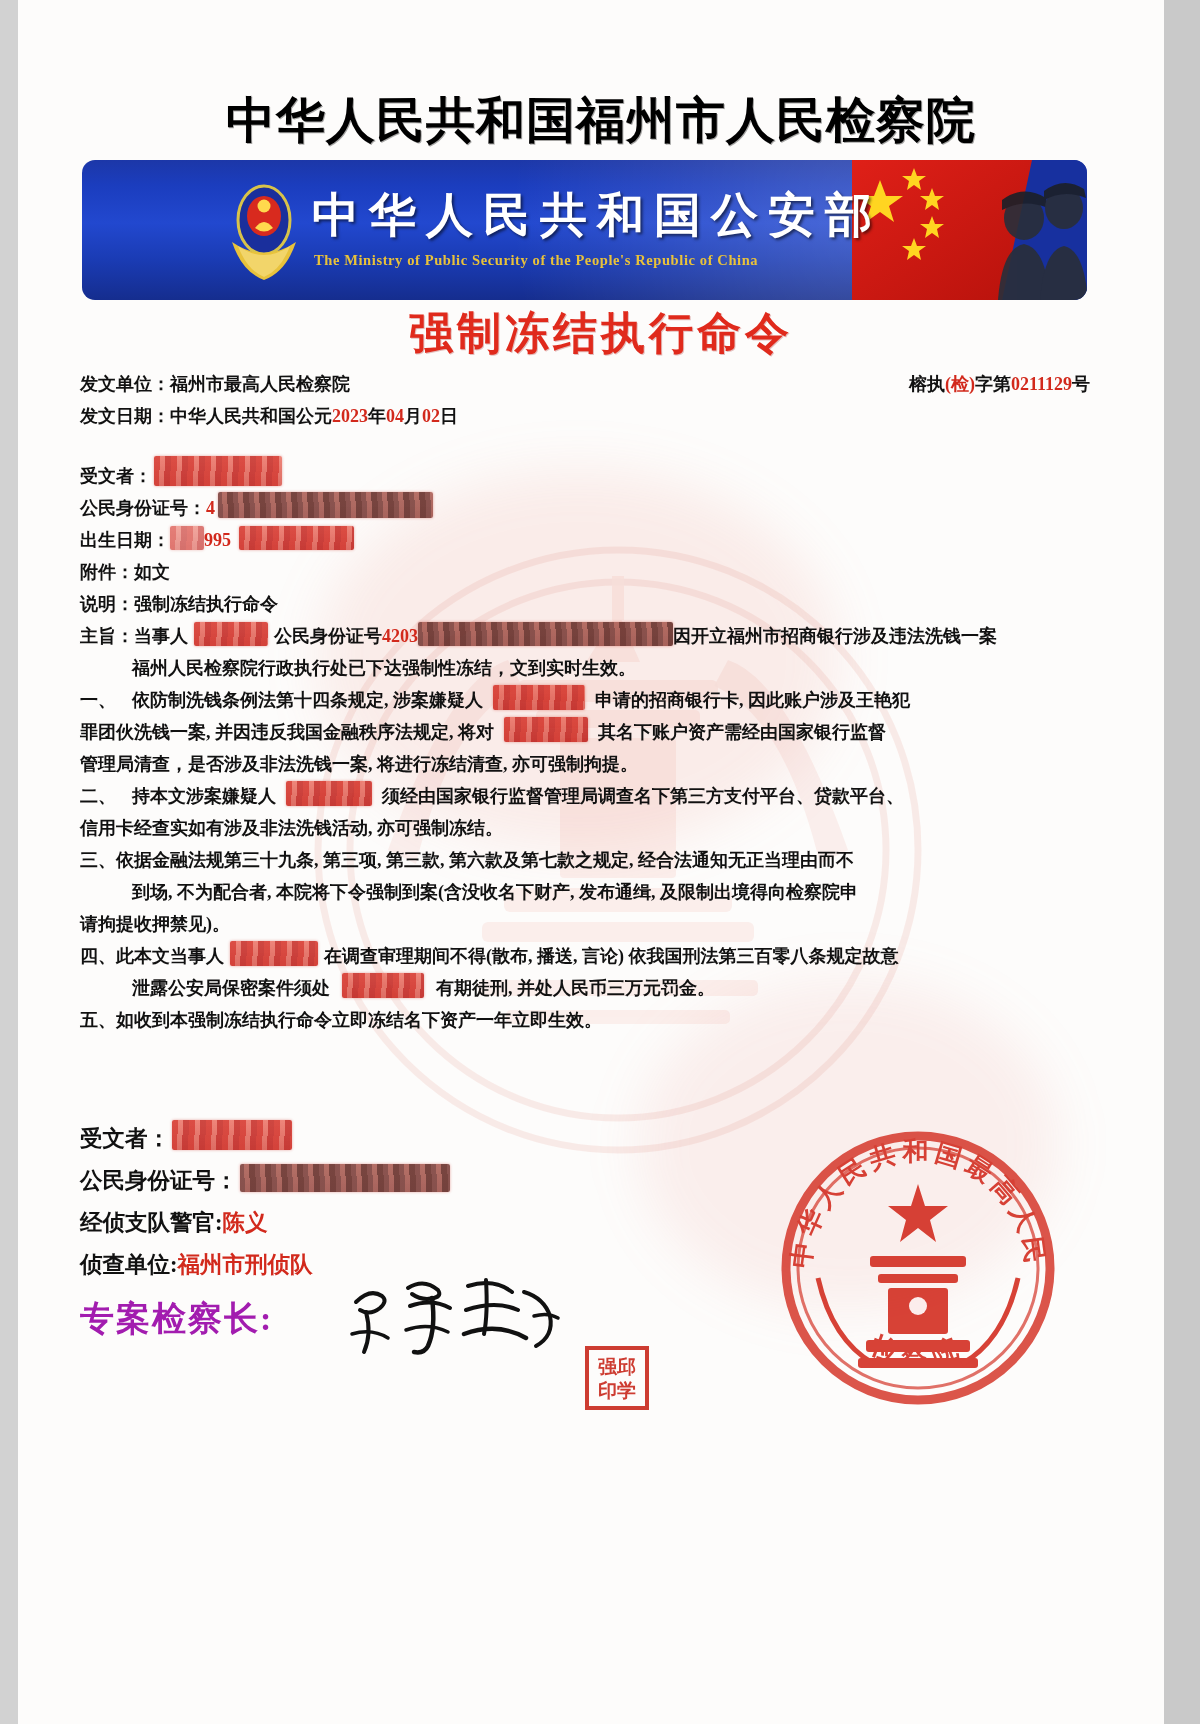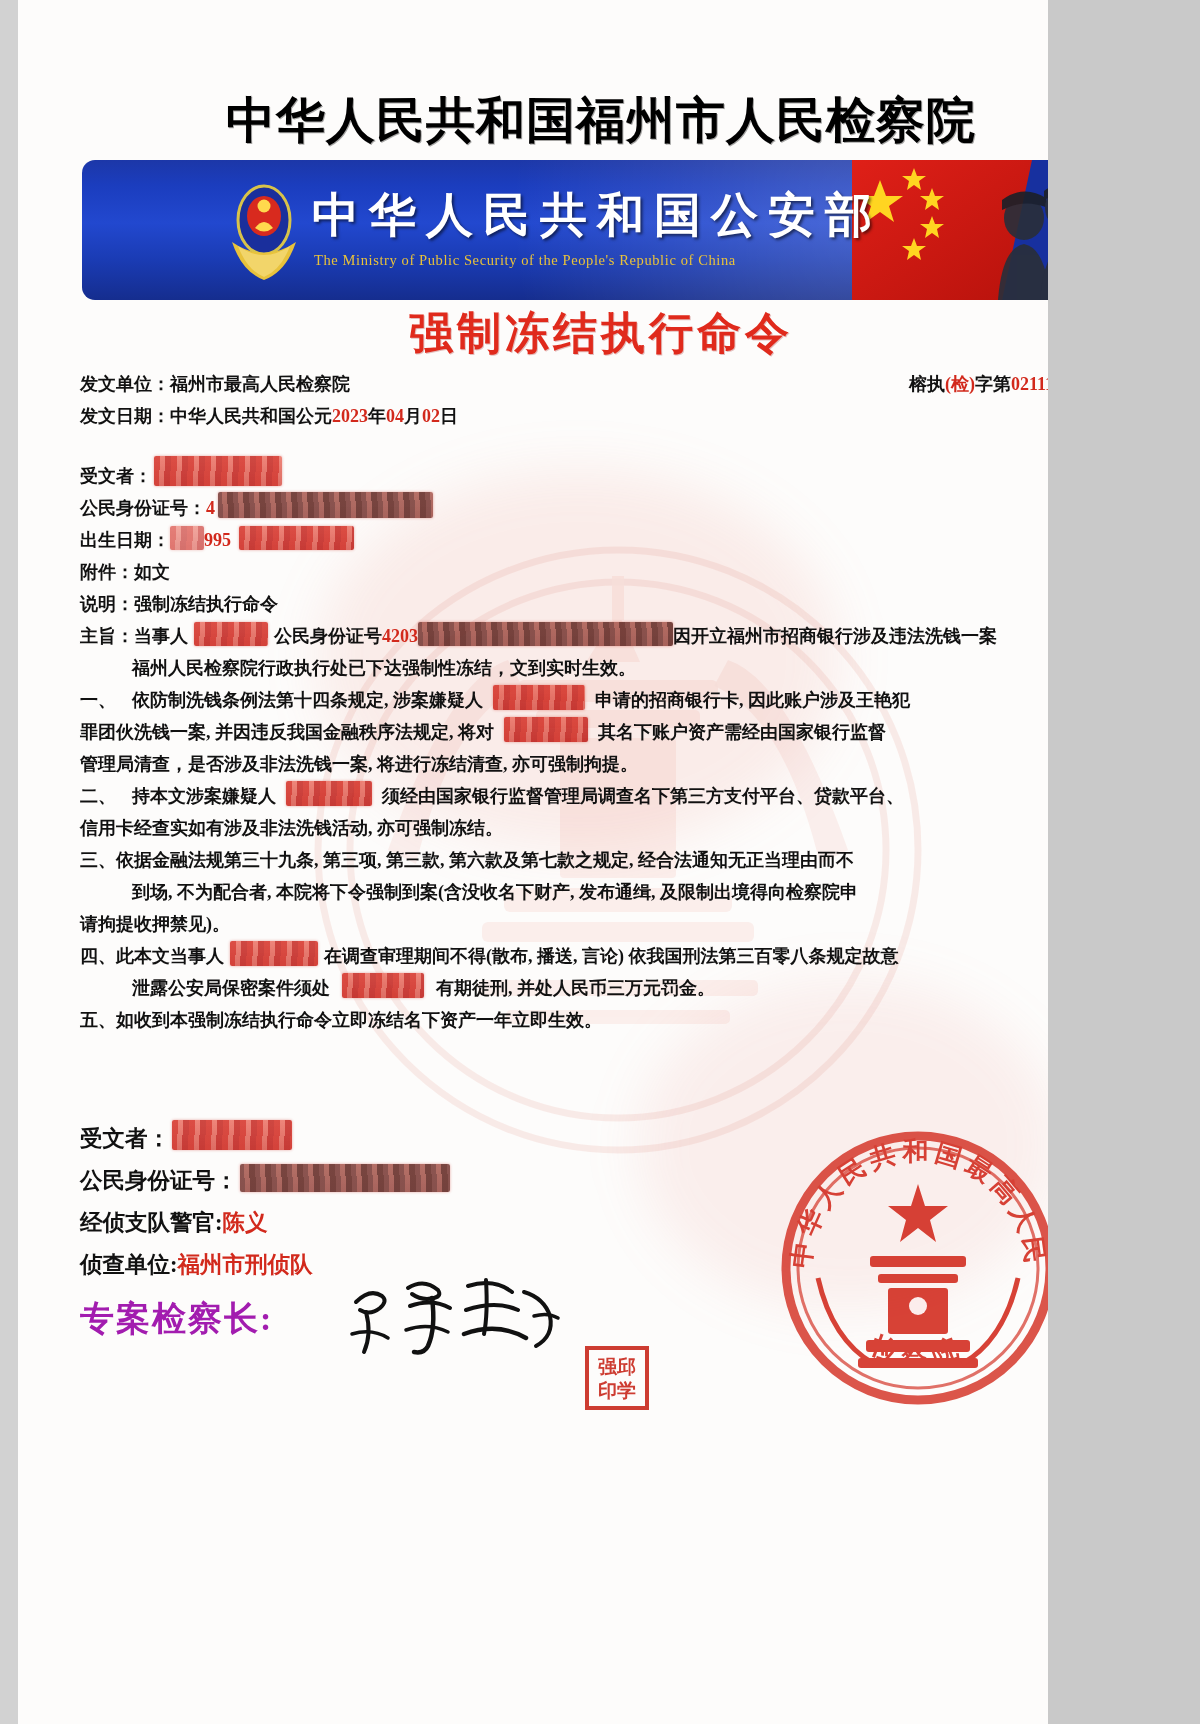--- a/index.html
+++ b/index.html
@@ -4,21 +4,21 @@
 <title>强制冻结执行命令</title>
 <style>
   html,body{margin:0;padding:0;}
   body{
     width:1200px;height:1724px;
     background:#c9c9c9;
     font-family:"Liberation Serif","DejaVu Serif",serif;
     overflow:hidden;
   }
   #page{
-    position:absolute;left:0;top:0;width:1048px;height:1724px;
+    position:absolute;left:0;top:0;width:1164px;height:1724px;
     background:#ffffff;
     overflow:hidden;
   }
   
   .gutter{position:absolute;top:0;height:1724px;background:#d2d2d2;}
   .gutter.l{left:0;width:18px;}
   .gutter.r{right:0;width:16px;}
   .sheet{
     position:absolute;left:18px;top:0;width:1166px;height:1724px;
     background:#fdfcfb;
@@ -48,21 +48,21 @@
     border-radius:13px;
   }
   .banner .cn{
     position:absolute;left:230px;top:24px;
     font-size:47px;font-weight:bold;color:#fff;letter-spacing:10px;
     text-shadow:2px 2px 3px rgba(0,0,0,.55);
     font-family:"Liberation Serif","DejaVu Serif",serif;
   }
   .banner .en{
     position:absolute;left:232px;top:92px;
-    font-size:14.5px;font-weight:normal;color:#e9c23a;letter-spacing:.6px;
+    font-size:14.5px;font-weight:bold;color:#e9c23a;letter-spacing:.6px;
     font-family:"Liberation Serif","DejaVu Serif",serif;
     white-space:nowrap;
   }
   
   .badge{position:absolute;left:140px;top:16px;width:84px;height:108px;}
   
   .flagzone{position:absolute;right:0;top:0;width:235px;height:140px;overflow:hidden;}
 
   
   .doctitle{

